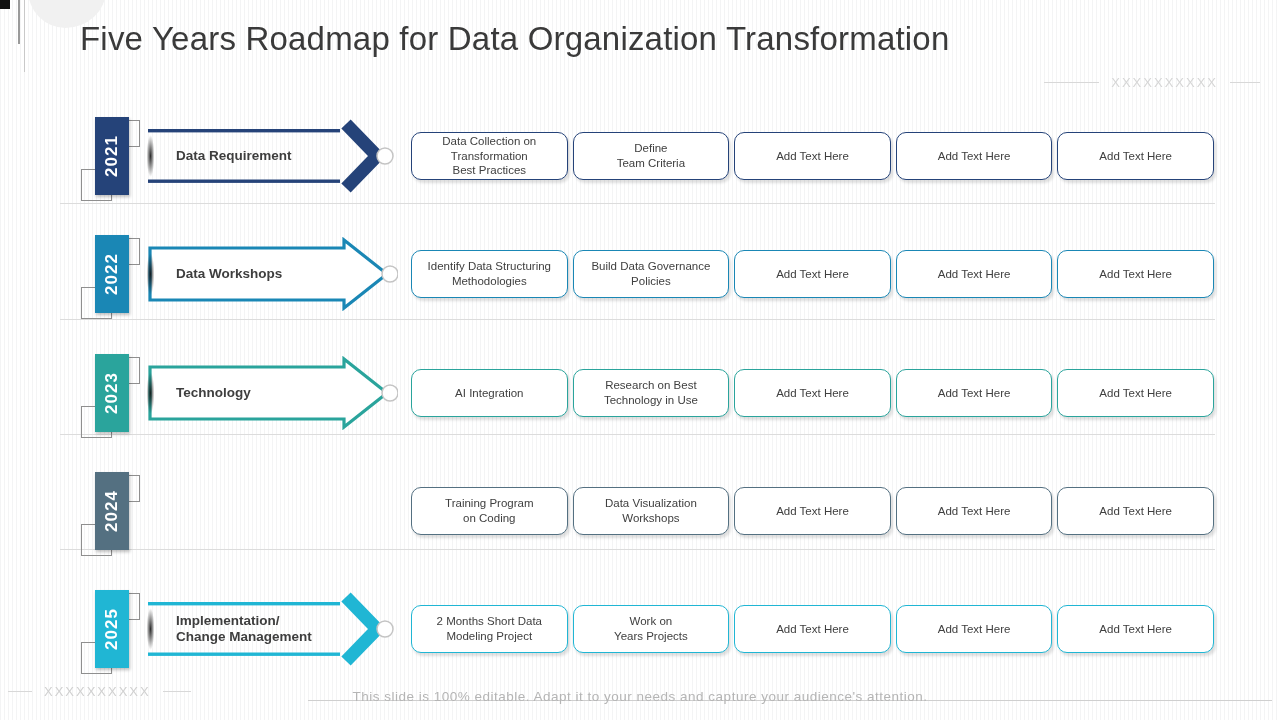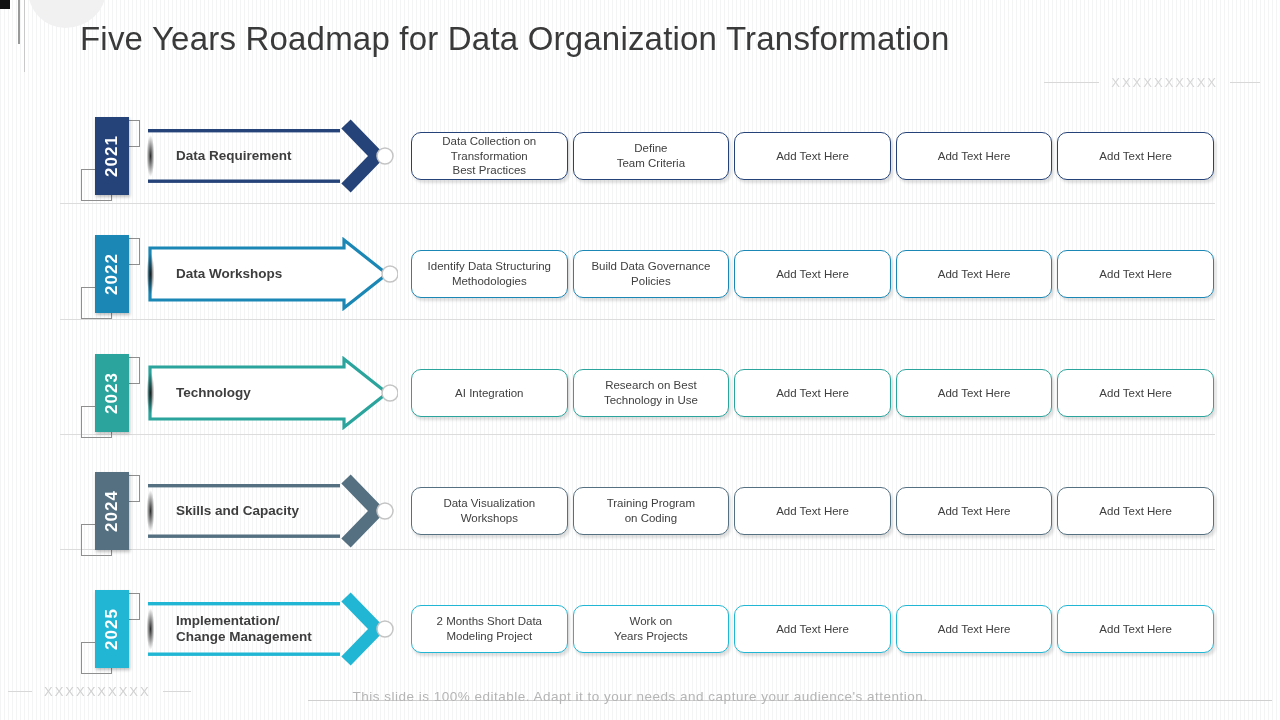--- a/index.html
+++ b/index.html
@@ -166,35 +166,25 @@
         </div>
   </div>
       <div class="row" style="top: 466px;">
     <div class="badge">
       <div class="br br-top"></div>
       <div class="br br-bot"></div>
       <div class="badge-solid" style="background:#547081">
         <span class="year">2024</span>
       </div>
     </div>
-    <div class="arrowwrap">
-      <svg width="250" height="74" viewBox="0 0 250 74">
-    <rect x="0" y="10" width="192" height="3.4" fill="#547081"></rect>
-    <rect x="0" y="60.5" width="192" height="3.4" fill="#547081"></rect>
-    <path d="M198 5 L229 37 L198 69" stroke="#547081" stroke-width="13" fill="none"></path>
-    <circle cx="237" cy="37" r="8" fill="#fff" stroke="#c4c4c4" stroke-width="1.5"></circle>
-  </svg>
-      <div class="arrow-shadow"></div>
-      <div class="arrow-label">Skills and Capacity</div>
-    </div>
-    <div class="boxes">
+    <div class="boxes">
+          <div class="tbox" style="border-color:#547081">Training Program
+on Coding</div>
           <div class="tbox" style="border-color:#547081">Data Visualization
 Workshops</div>
-          <div class="tbox" style="border-color:#547081">Training Program
-on Coding</div>
           <div class="tbox" style="border-color:#547081">Add Text Here</div>
           <div class="tbox" style="border-color:#547081">Add Text Here</div>
           <div class="tbox" style="border-color:#547081">Add Text Here</div>
         </div>
   </div>
       <div class="row" style="top: 584px;">
     <div class="badge">
       <div class="br br-top"></div>
       <div class="br br-bot"></div>
       <div class="badge-solid" style="background:#20b6d4">

